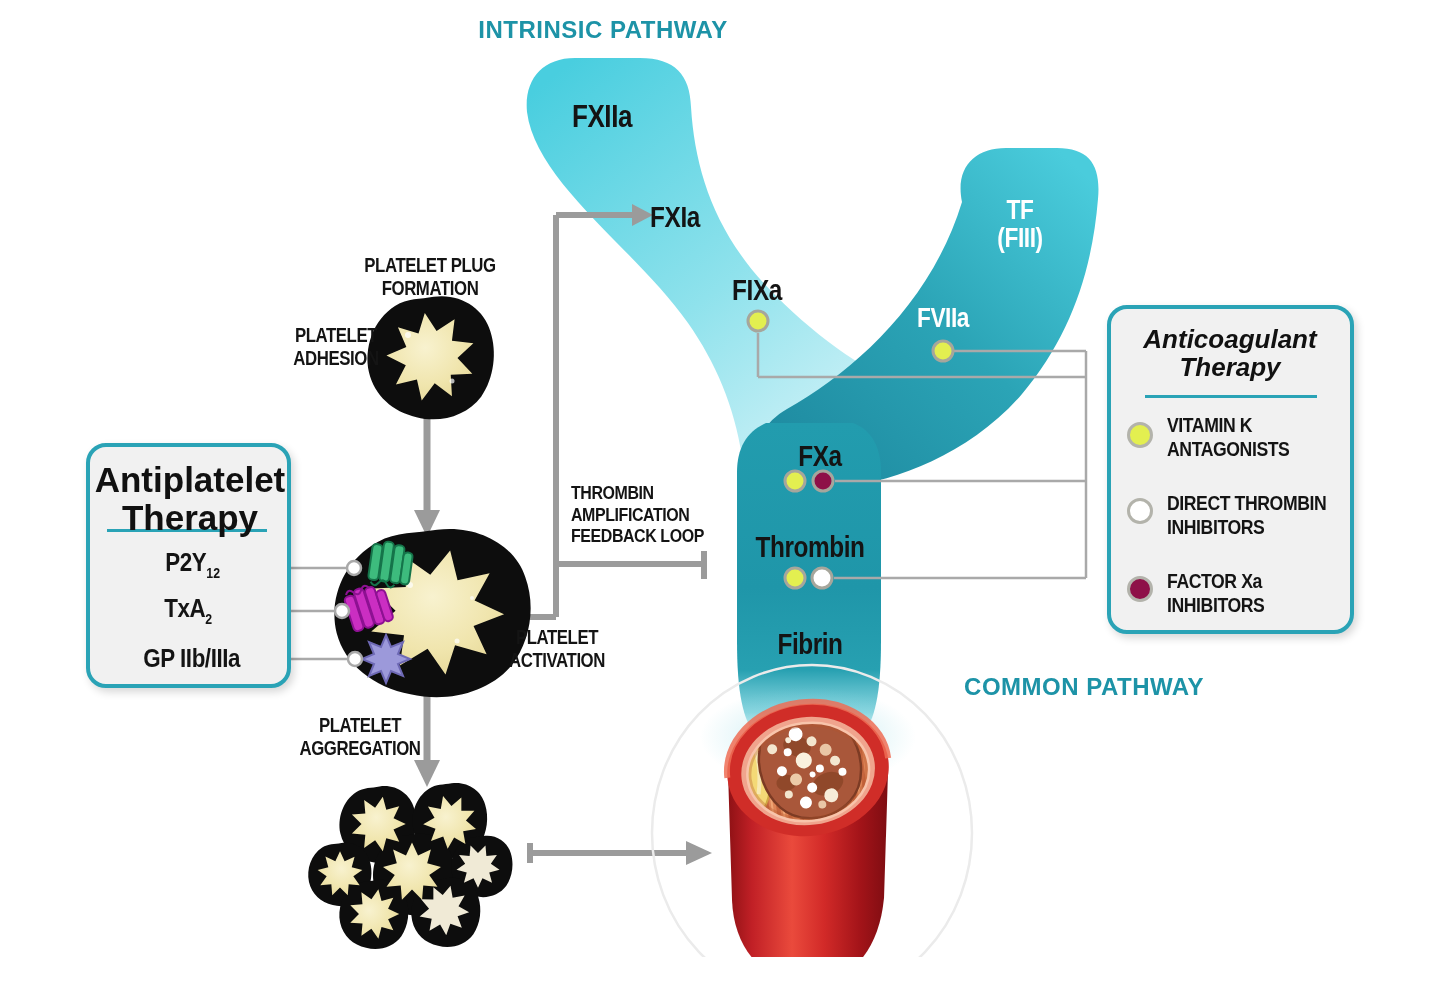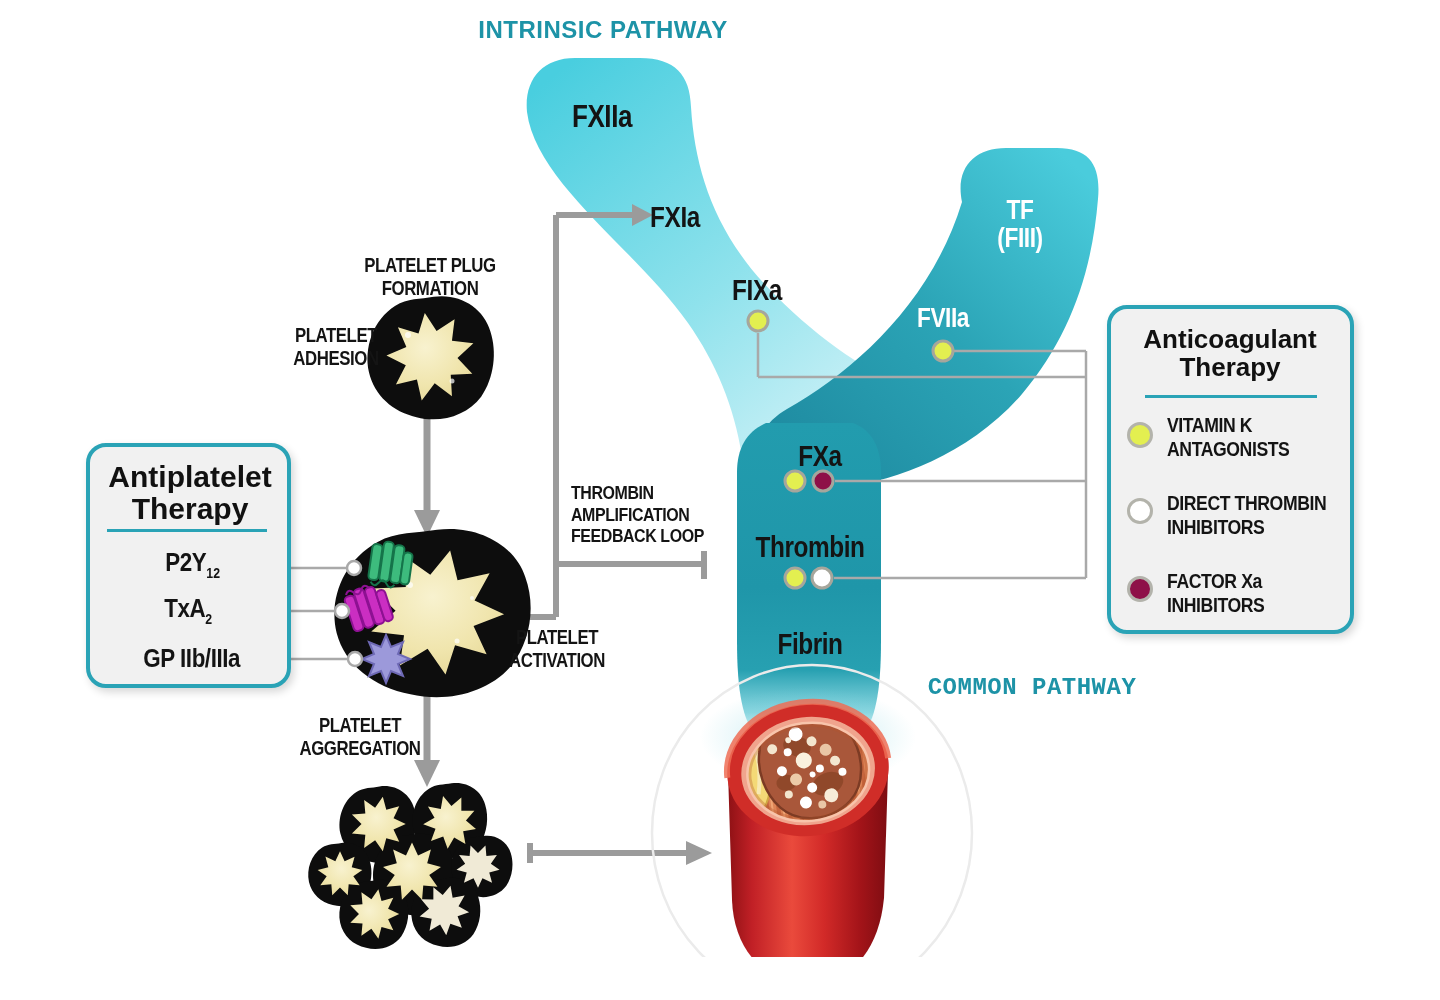--- a/index.html
+++ b/index.html
@@ -214,21 +214,21 @@
               <circle cx="792" cy="738" r="3" fill="#f7ecd8"></circle>
         </g>
         <ellipse cx="808" cy="772" rx="61" ry="49" fill="none" stroke="#b5552f" stroke-width="8" opacity=".35"></ellipse>
       </g>
       <ellipse cx="808" cy="772" rx="61" ry="49" fill="none" stroke="#f8c4ab" stroke-width="2.5"></ellipse>
     </g>
   </g>
 </svg>
 
 <div class="pathway-title" style="left:603px;top:30px;">INTRINSIC PATHWAY</div>
-<div class="pathway-title" style="left:1032px;top:687px;font-family:Liberation Mono, monospace;">COMMON PATHWAY</div>
+<div class="pathway-title" style="left:1084px;top:687px;">COMMON PATHWAY</div>
 
 <div class="lbl ctr" style="left:602px;top:117px;font-size:31px;">FXIIa</div>
 <div class="lbl ctr" style="left:675px;top:217px;font-size:29px;">FXIa</div>
 <div class="lbl ctr" style="left:757px;top:290px;font-size:29px;">FIXa</div>
 <div class="lbl ctr white" style="left:1020px;top:224px;font-size:27px;">TF
 (FIII)</div>
 <div class="lbl ctr white" style="left:943px;top:318px;font-size:27px;">FVIIa</div>
 <div class="lbl ctr" style="left:820px;top:456px;font-size:29px;">FXa</div>
 <div class="lbl ctr" style="left:810px;top:547px;font-size:29px;">Thrombin</div>
 <div class="lbl ctr" style="left:810px;top:644px;font-size:29px;">Fibrin</div>
@@ -246,29 +246,29 @@
 FEEDBACK LOOP</div>
 
 <div class="dot fdot" style="left: 758px; top: 321px; background: rgb(227, 239, 80);"></div>
 <div class="dot fdot" style="left: 943px; top: 351px; background: rgb(227, 239, 80);"></div>
 <div class="dot fdot" style="left: 795px; top: 481px; background: rgb(227, 239, 80);"></div>
 <div class="dot fdot" style="left: 823px; top: 481px; background: rgb(142, 16, 72);"></div>
 <div class="dot fdot" style="left: 795px; top: 578px; background: rgb(227, 239, 80);"></div>
 <div class="dot fdot" style="left: 822px; top: 578px; background: rgb(255, 255, 255);"></div>
 
 <div class="tbox" style="left:86px;top:443px;width:205px;height:245px;"></div>
-<div class="box-title" style="left:190px;top:461px;font-size:30px;">Antiplatelet
+<div class="box-title" style="left:190px;top:461px;font-size:35px;">Antiplatelet
 Therapy</div>
 <div class="divider" style="left:107px;top:529px;width:160px;"></div>
 <div class="ap-item" style="left:100px;top:564px;width:120px;"><span>P2Y</span><sub>12</sub></div>
 <div class="ap-item" style="left:92px;top:610px;width:120px;"><span>TxA</span><sub>2</sub></div>
 <div class="ap-item" style="left:80px;top:660px;width:160px;"><span>GP IIb/IIIa</span><sub></sub></div>
 
 <div class="tbox" style="left:1107px;top:305px;width:247px;height:329px;"></div>
-<div class="box-title" style="left:1230px;top:325px;font-size:26px;">Anticoagulant
+<div class="box-title" style="left:1230px;top:325px;font-size:26px;font-style:italic;">Anticoagulant
 Therapy</div>
 <div class="divider" style="left:1145px;top:395px;width:172px;"></div>
 <div class="dot ldot" style="left: 1140px; top: 435px; background: rgb(227, 239, 80);"></div>
 <div class="ac-item" style="left:1167px;top:413px;">VITAMIN K
 ANTAGONISTS</div>
 <div class="dot ldot" style="left: 1140px; top: 511px; background: rgb(255, 255, 255);"></div>
 <div class="ac-item" style="left:1167px;top:491px;">DIRECT THROMBIN
 INHIBITORS</div>
 <div class="dot ldot" style="left: 1140px; top: 589px; background: rgb(142, 16, 72);"></div>
 <div class="ac-item" style="left:1167px;top:569px;">FACTOR Xa

